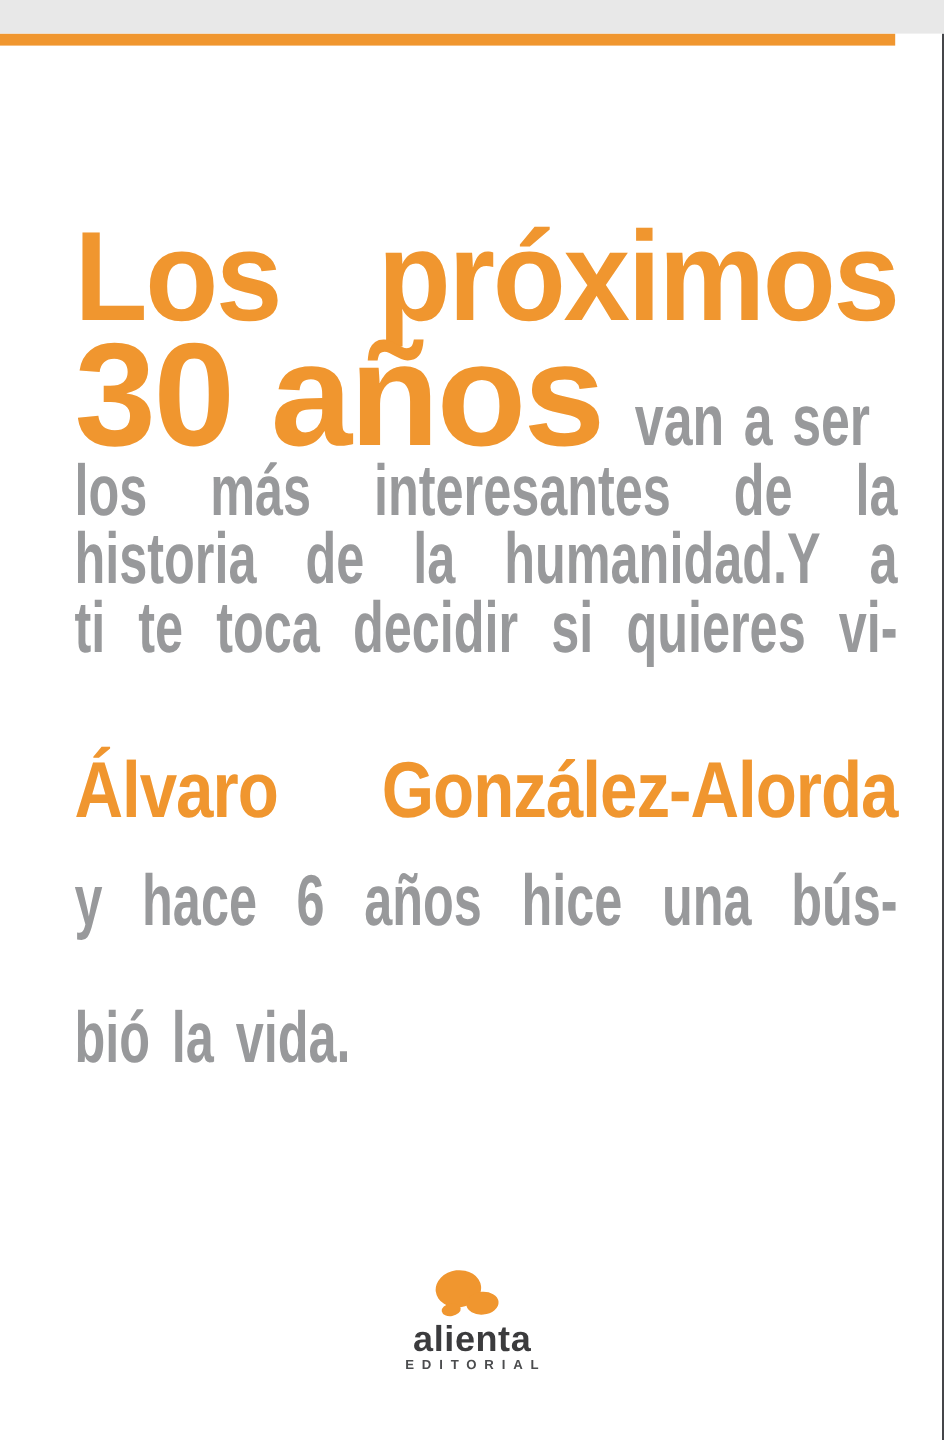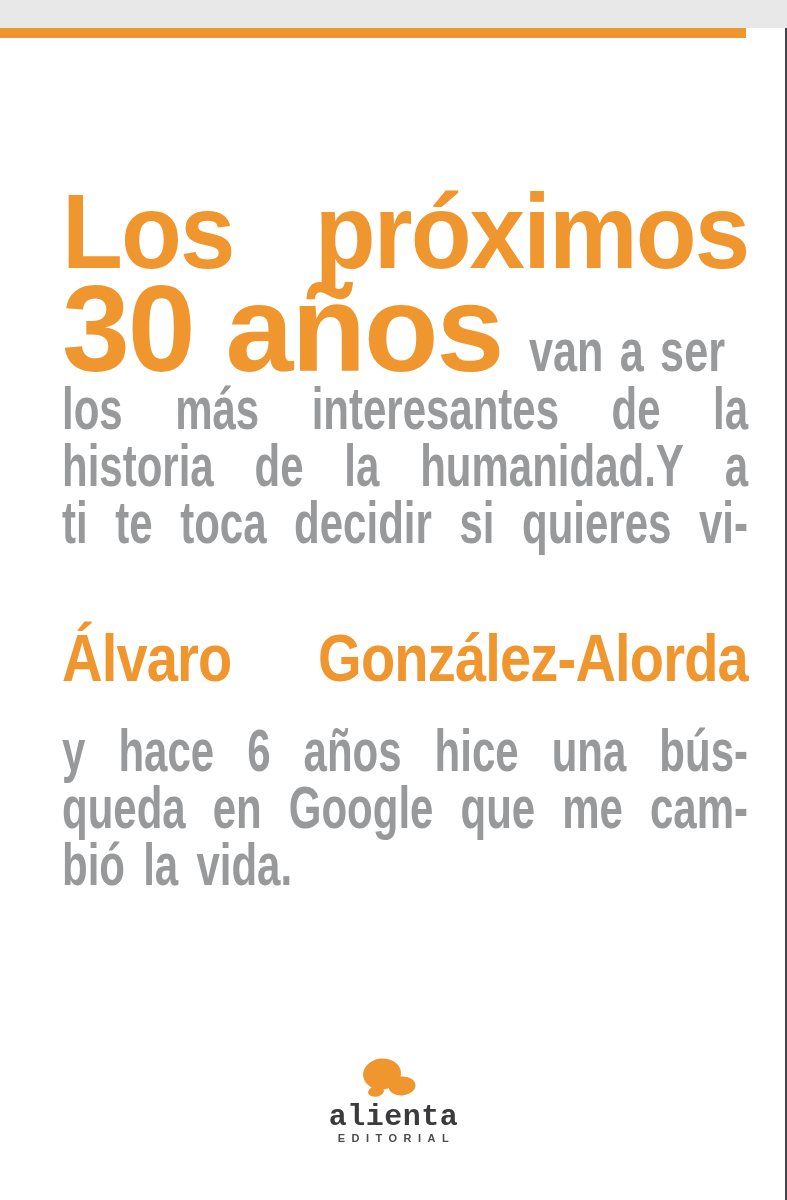--- a/index.html
+++ b/index.html
@@ -121,44 +121,34 @@
     <div class="wordline bodyline gray-text" style="color: rgb(152, 153, 155);">
         <span>y</span>
         <span>hace</span>
         <span>6</span>
         <span>años</span>
         <span>hice</span>
         <span>una</span>
         <span>bús-</span>
       </div>
   </div>
-  <div class="bodyline-wrap" style="top:751px">
-    <div class="wordline bodyline gray-text" style="color: rgb(152, 153, 155);">
-        <span>queda</span>
-        <span>en</span>
-        <span>Google</span>
-        <span>que</span>
-        <span>me</span>
-        <span>cam-</span>
-      </div>
-  </div>
   <div class="bodyline-wrap" style="top:808px">
     <div class="wordline bodyline nojust gray-text" style="color: rgb(152, 153, 155);">
         <span>bió</span>
         <span>la</span>
         <span>vida.</span>
       </div>
   </div>
 
   <div id="logo">
     <svg id="blobs" width="58" height="42" viewBox="0 0 58 42">
       <g id="blobfill">
         <ellipse cx="21" cy="16" rx="19" ry="15.5" transform="rotate(-7 21 16)" fill="#F0962F"></ellipse>
         <ellipse cx="41" cy="28" rx="13.5" ry="9.5" transform="rotate(-5 41 28)" fill="#F0962F"></ellipse>
         <ellipse cx="15" cy="33.5" rx="8" ry="5.2" transform="rotate(-9 15 33.5)" fill="#F0962F"></ellipse>
       </g>
     </svg>
-    <div id="brand" style="color: rgb(59, 59, 61); font-family: Liberation Mono, monospace;">alienta</div>
+    <div id="brand" style="color: rgb(59, 59, 61);">alienta</div>
     <div id="brandsub" style="color: rgb(75, 76, 78);">EDITORIAL</div>
   </div>
 
   <div id="edgeline" style="background: rgb(69, 70, 74);"></div>
 </div>
 
 </body></html>

